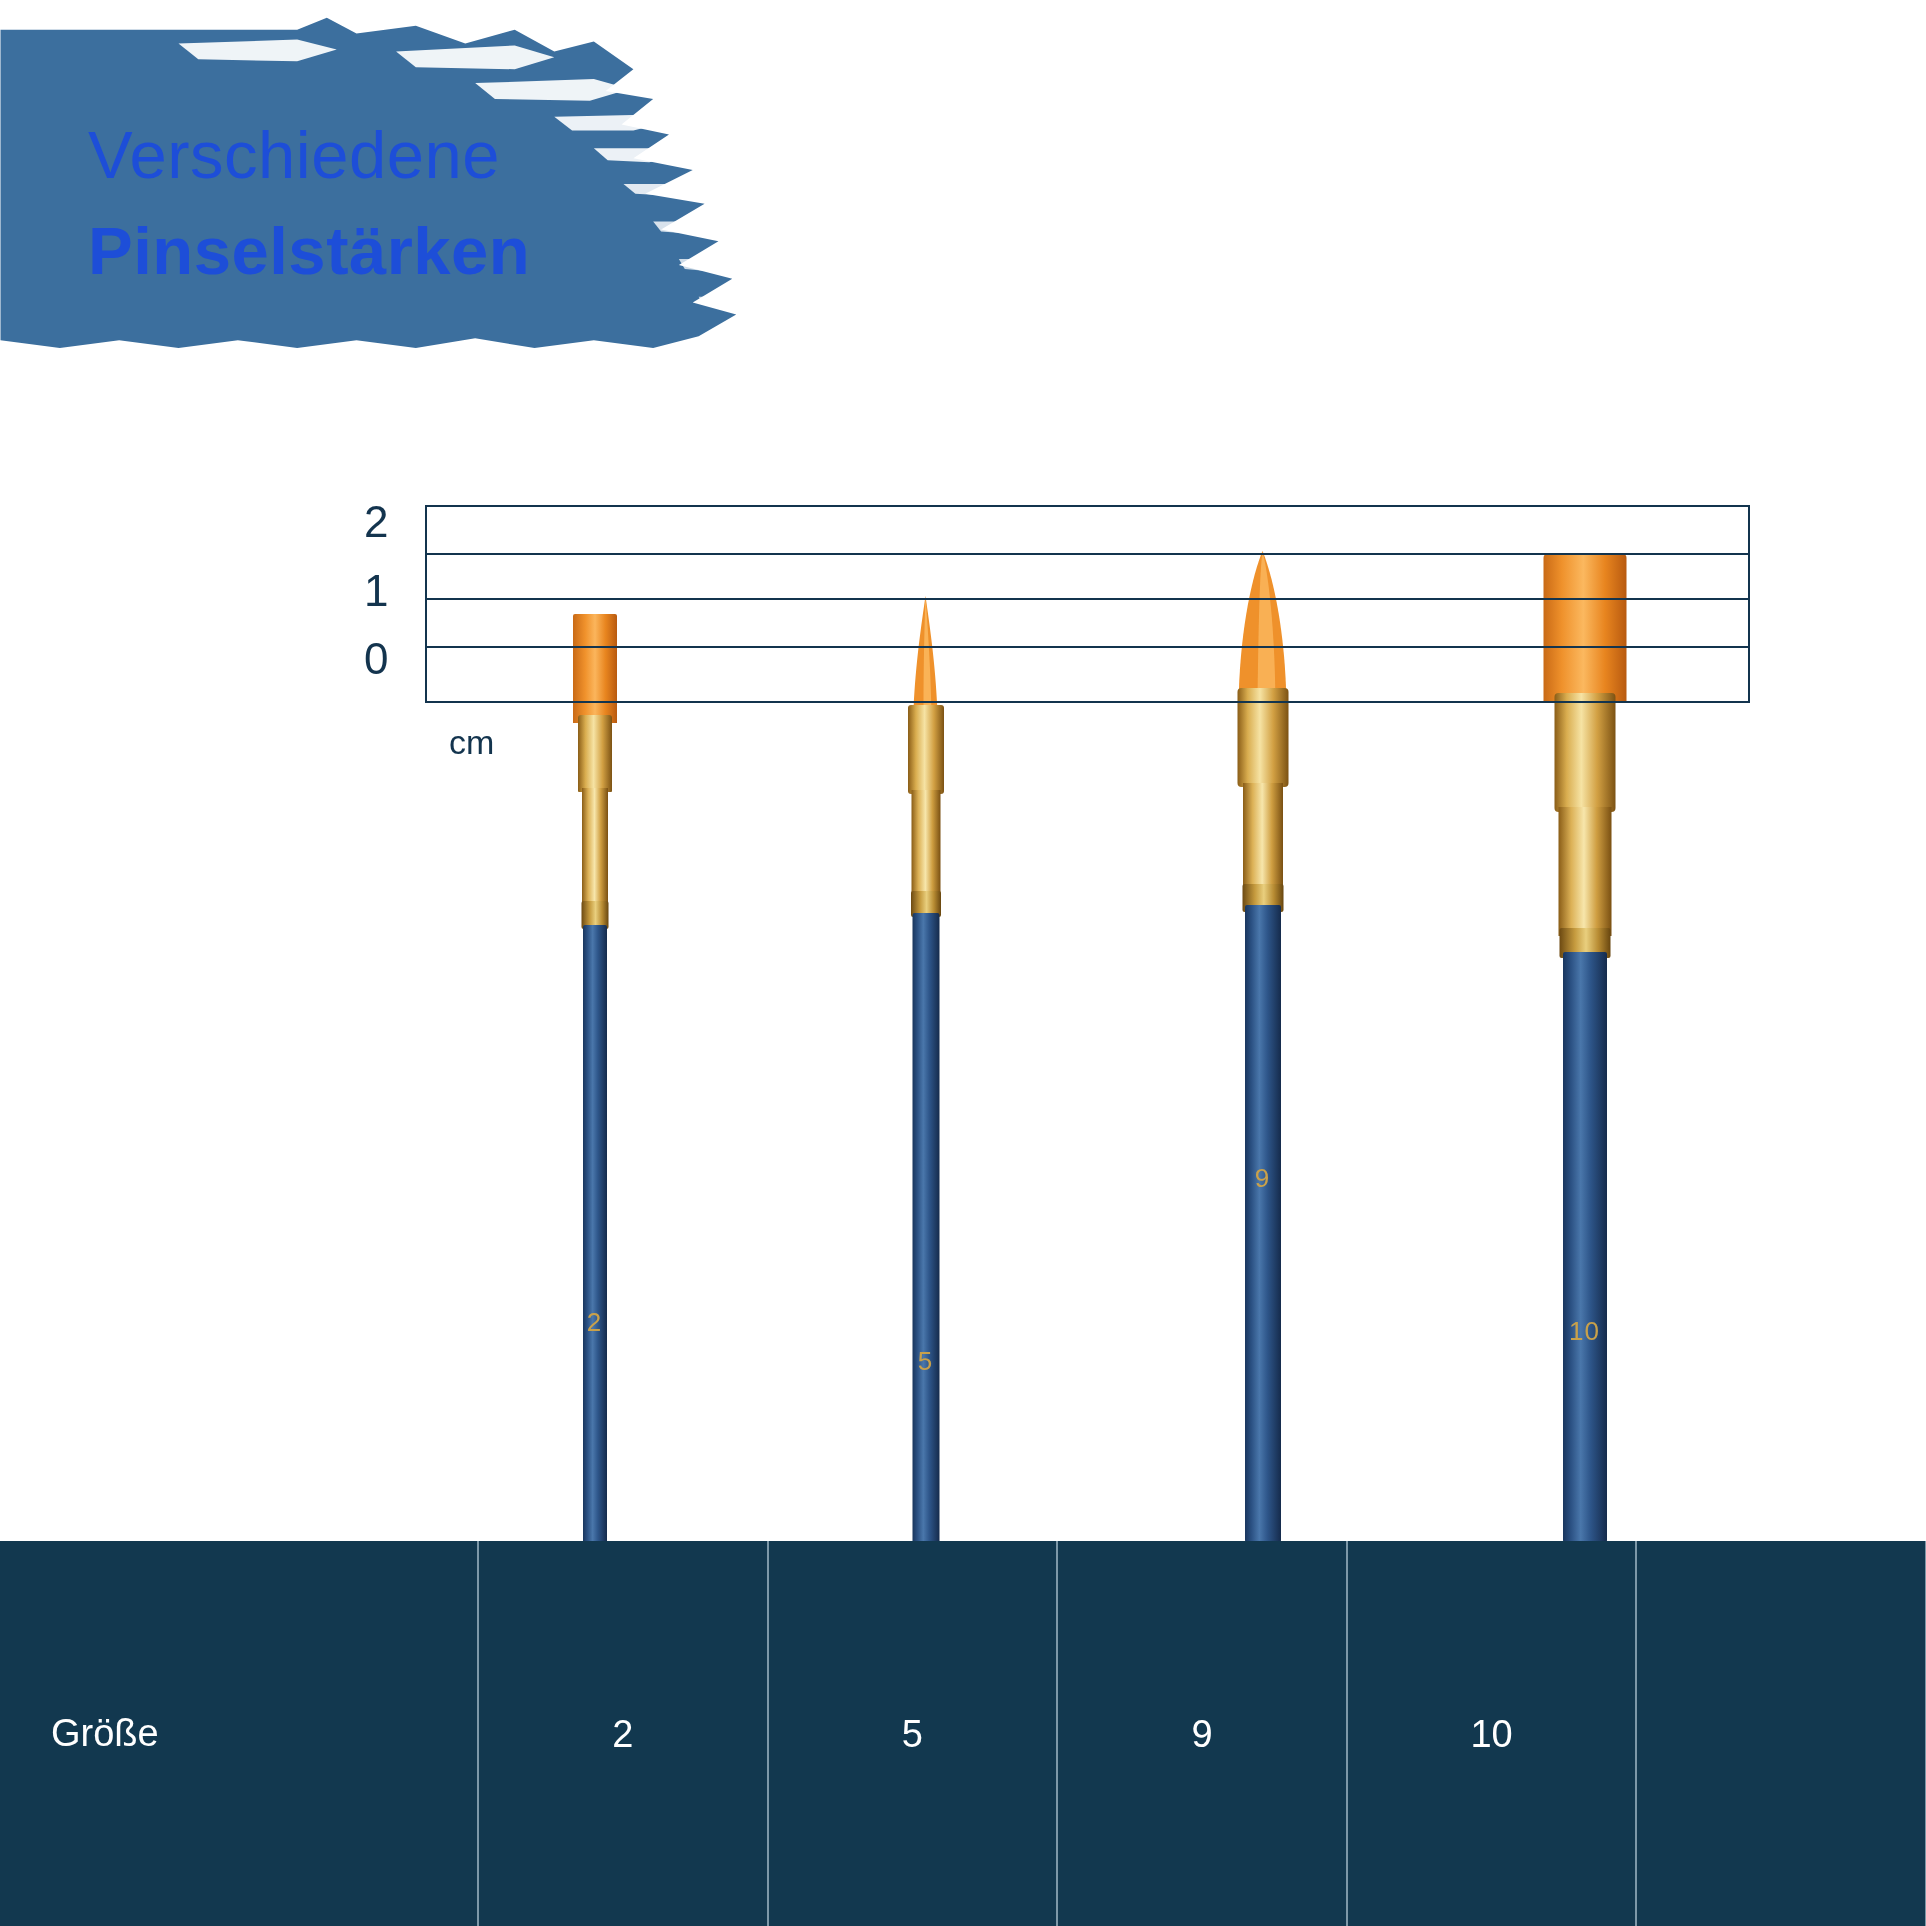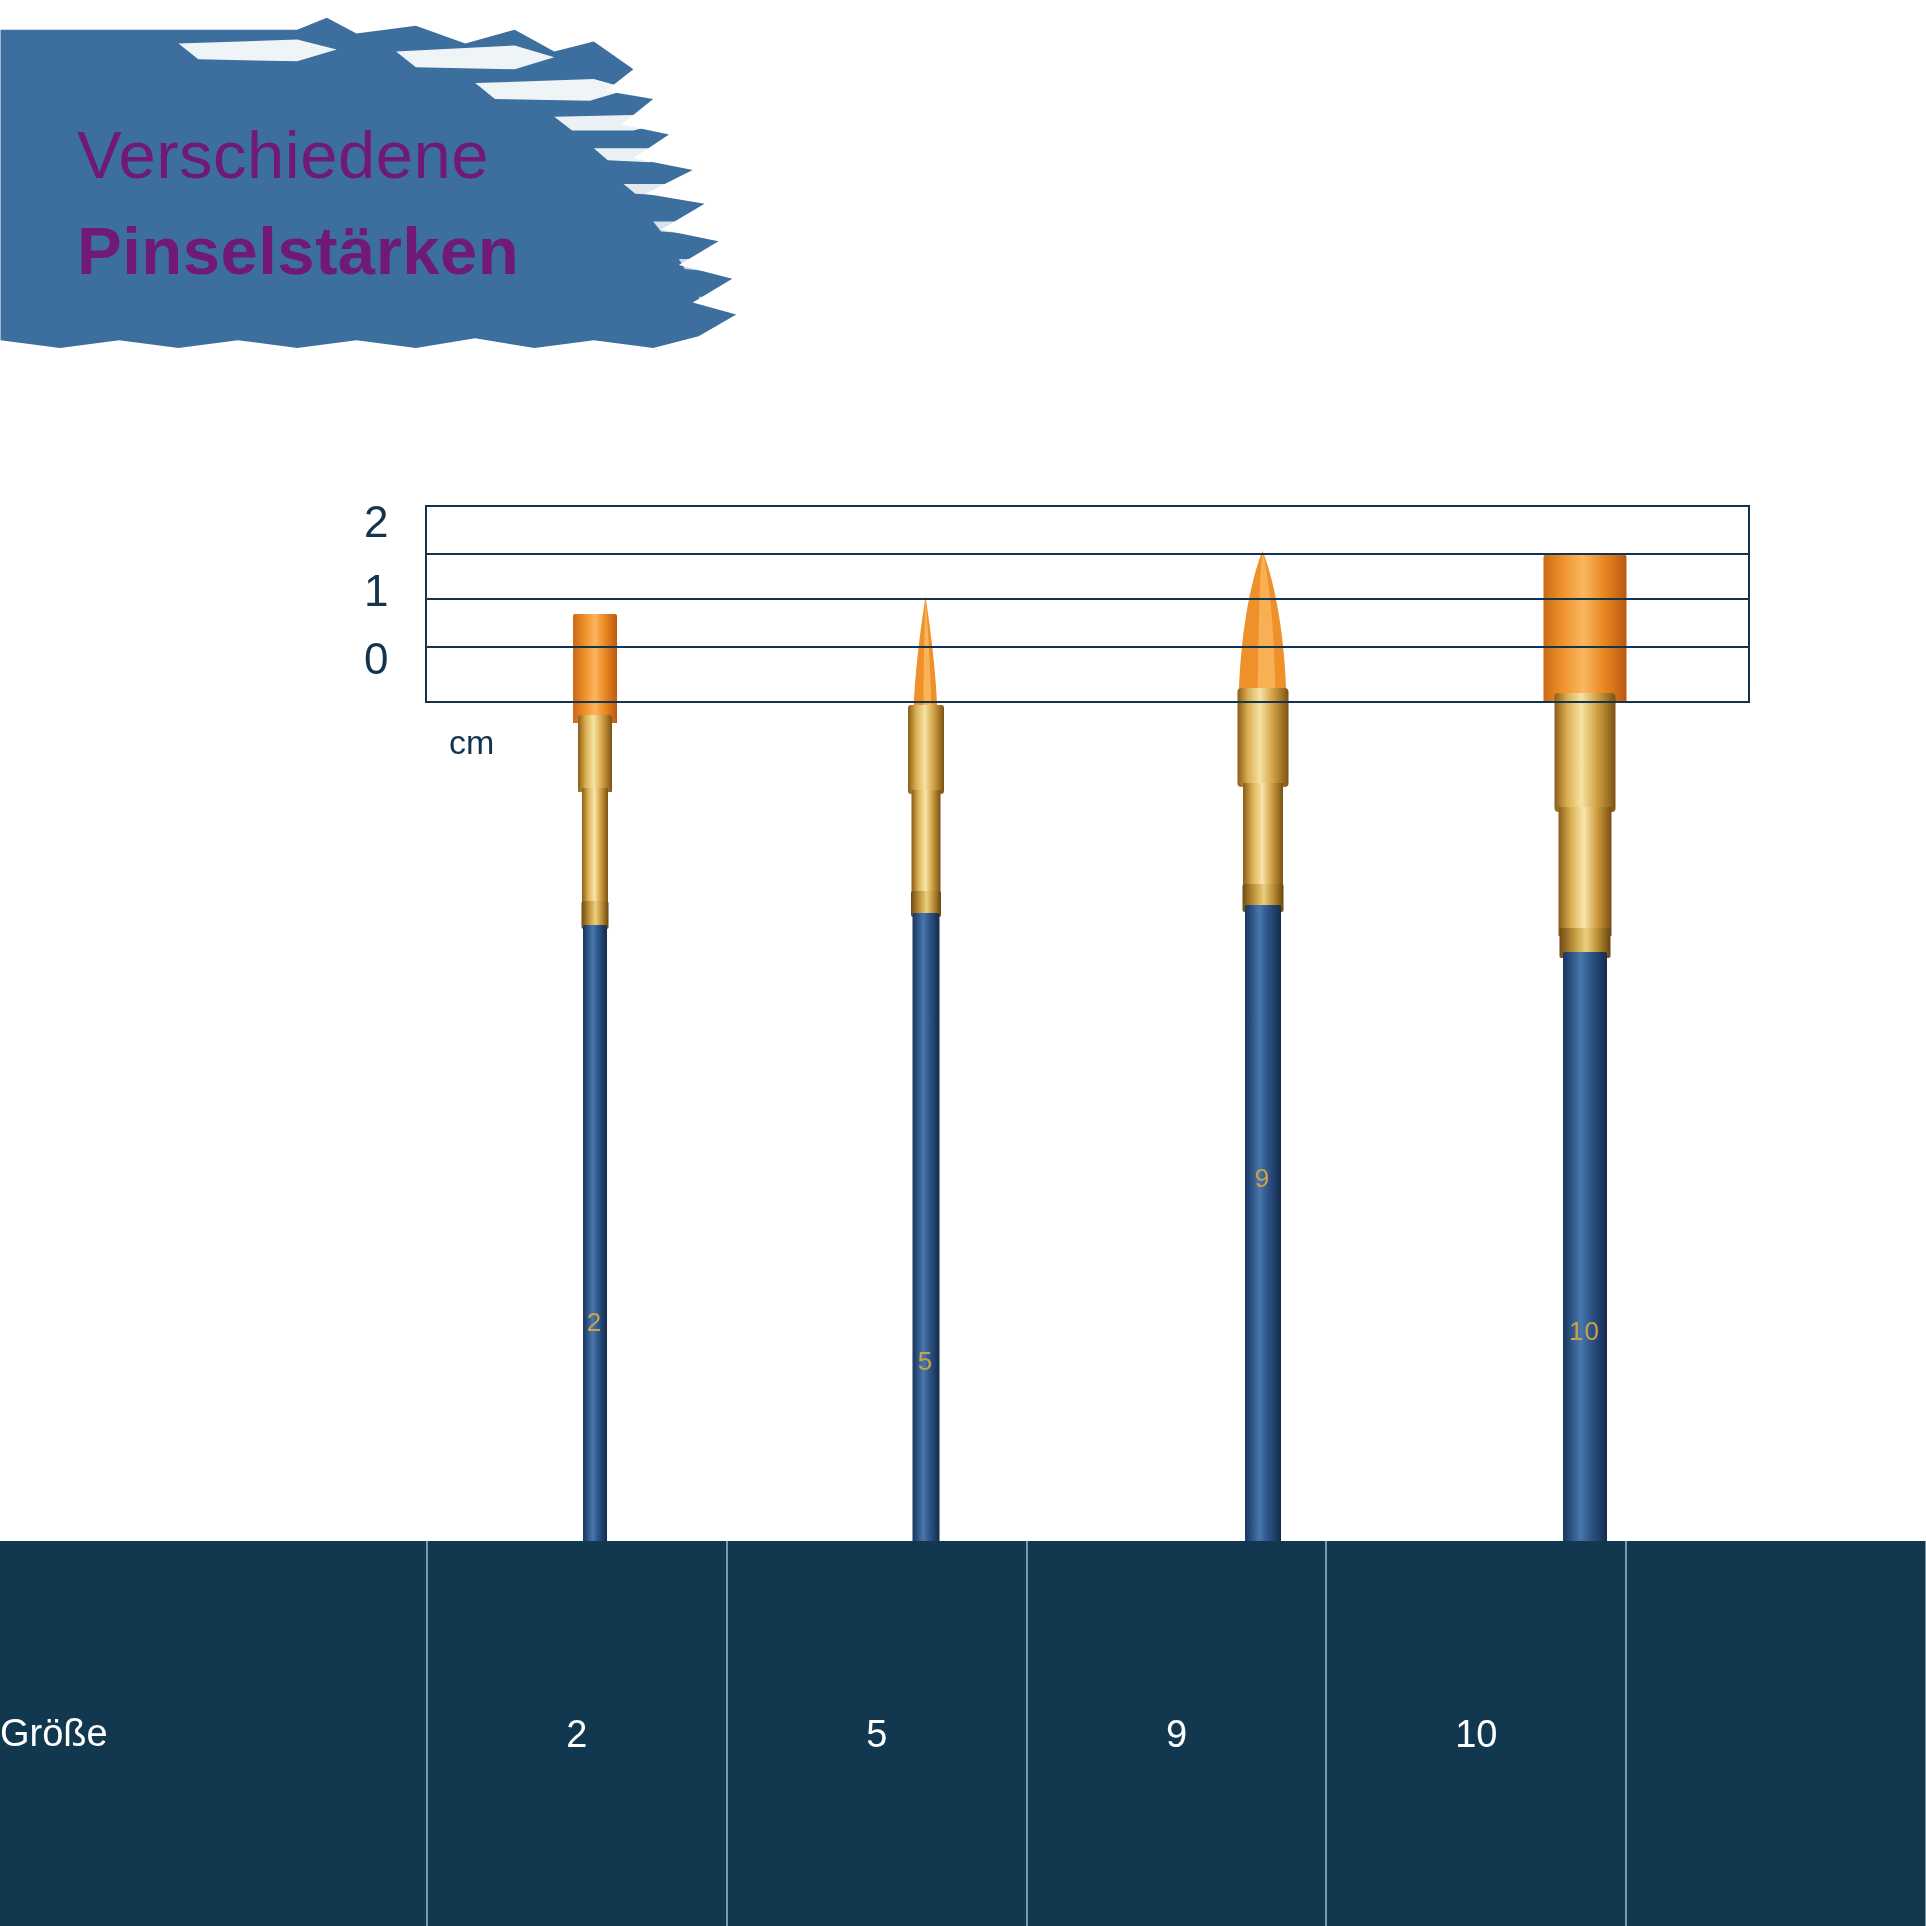--- a/index.html
+++ b/index.html
@@ -23,23 +23,23 @@
     width: 772px;
     height: 342px;
   }
   .banner-svg {
     position: absolute;
     left: 0;
     top: 0;
   }
   .banner-text {
     position: absolute;
-    left: 77px;
+    left: 88px;
     top: 119px;
-    color: #701a75;
+    color: #1d4ed8;
     line-height: 1.08;
     z-index: 5;
   }
   .banner-line1 {
     font-size: 67px;
     font-weight: 400;
     letter-spacing: 0.5px;
     white-space: nowrap;
   }
   .banner-line2 {
@@ -155,20 +155,21 @@
     text-align: center;
     font-size: 38px;
     font-weight: 400;
     color: #ffffff;
     border-left: 2px solid #7d98a8;
     padding: 0;
     vertical-align: middle;
   }
   table.spec td.rowhead {
     text-align: left;
+    padding-left: 51px;
     border-left: none;
     font-size: 38px;
     line-height: 1.25;
   }
   table.spec td.last-border {
     border-right: 2px solid #7d98a8;
   }
   table.spec tr td:first-child { width: 426px; }
 </style>
 </head>

